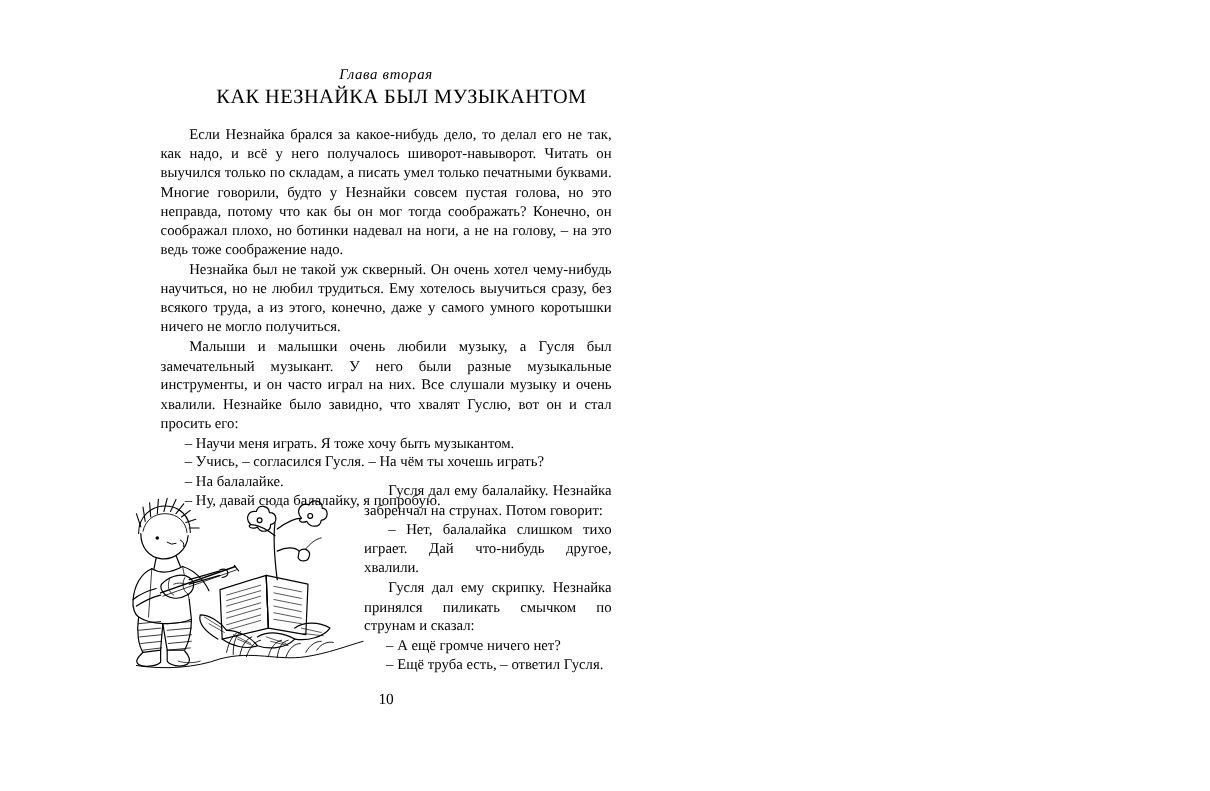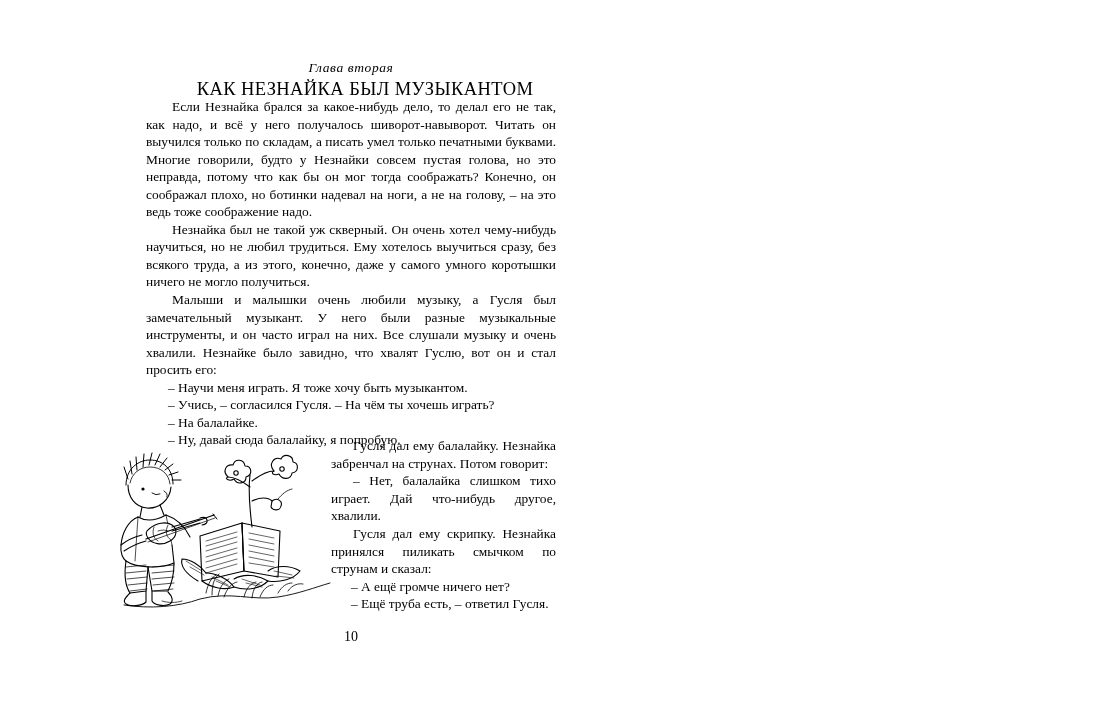--- a/index.html
+++ b/index.html
@@ -47,21 +47,21 @@
     text-align: center;
     font-size: 18.5px;
     letter-spacing: 0.4px;
     font-weight: 400;
   }
 
   
   .col-left {
     position: absolute;
     left: 100px;
-    top: 98px;
+    top: 113px;
     width: 410px;
     font-size: 13.4px;
     line-height: 17.55px;
     text-align: justify;
     text-justify: inter-word;
   }
   .p {
     margin: 0;
     text-indent: 26px;
   }

